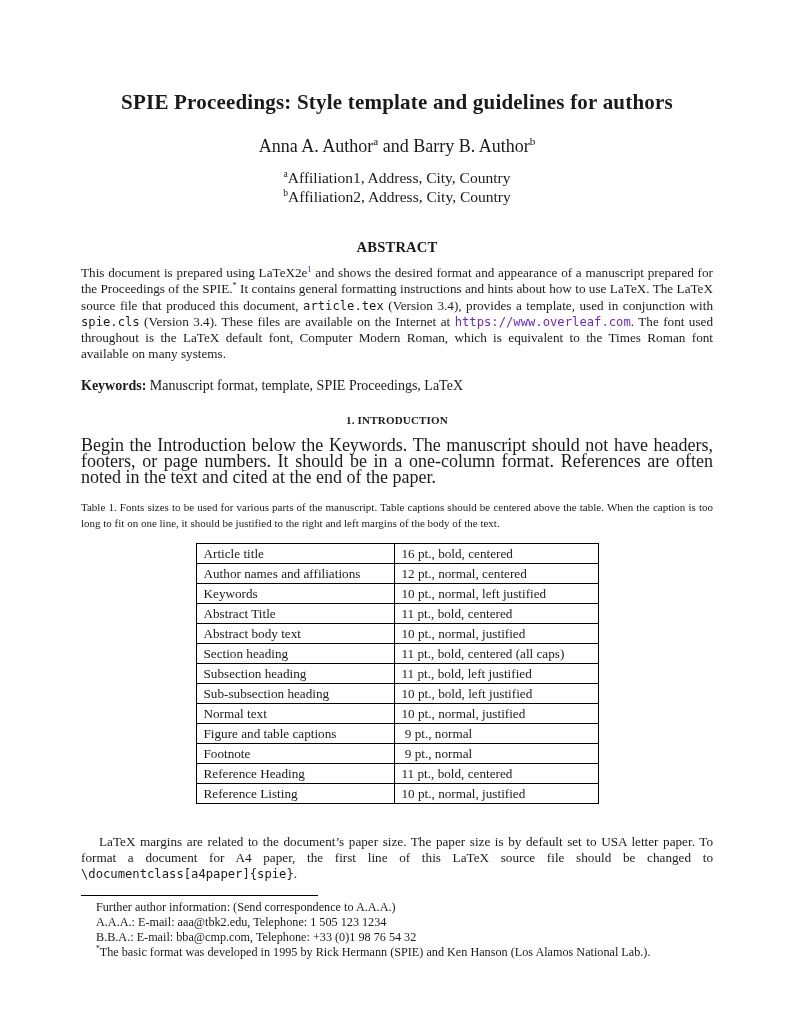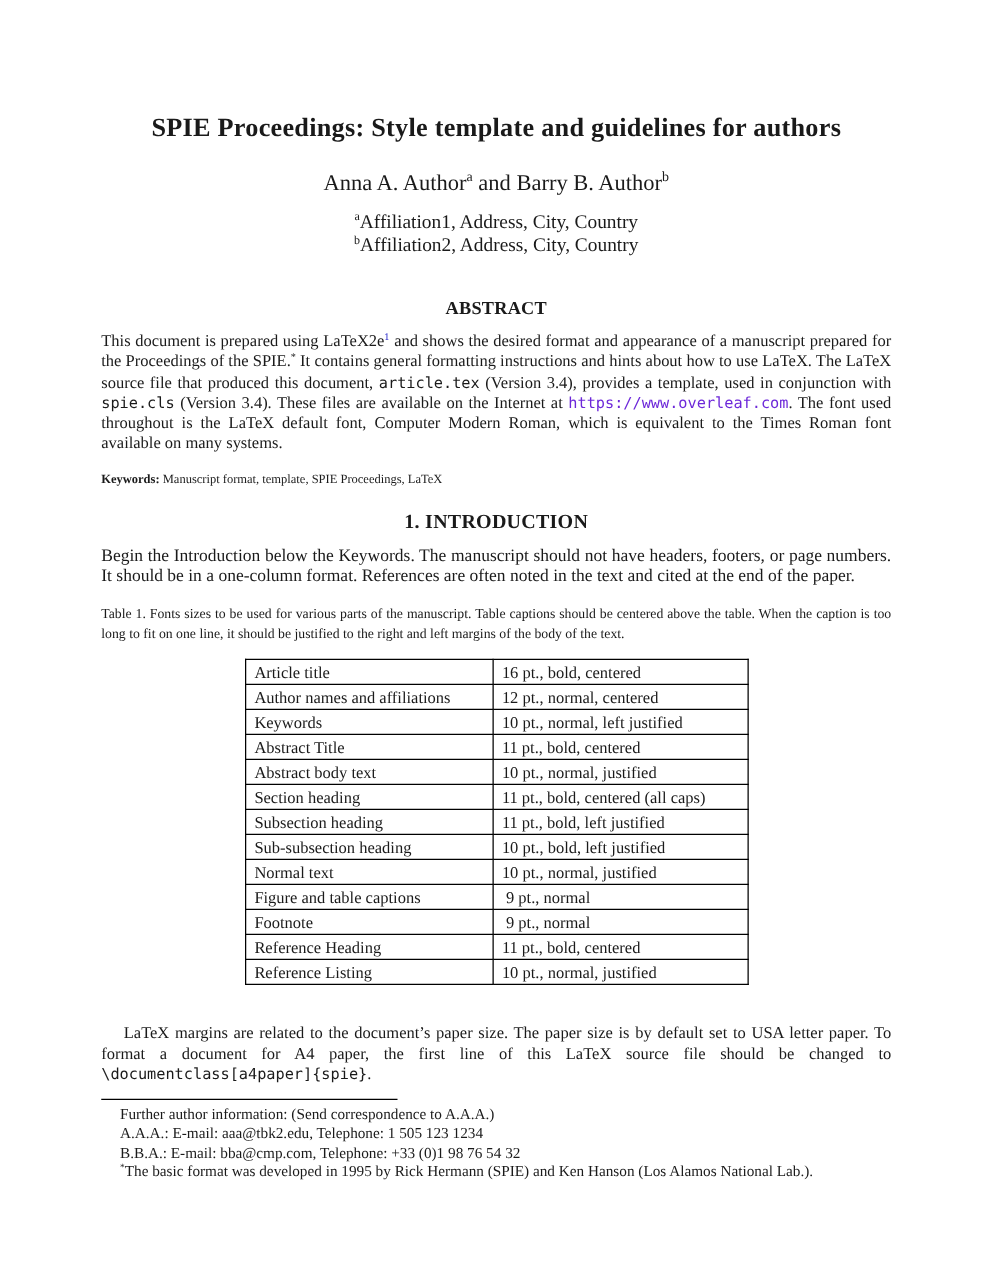--- a/index.html
+++ b/index.html
@@ -10,25 +10,25 @@
   }
   .content { position:absolute; left:81px; top:0; width:632px; }
 
   .title { margin-top:90px; font-size:21px; font-weight:bold; text-align:center; letter-spacing:0.2px; }
   .authors { margin-top:21px; font-size:18px; text-align:center; }
   .affiliations { margin-top:11px; font-size:15.5px; text-align:center; line-height:19px; }
   sup { font-size:0.62em; line-height:0; }
 
   .abstract-heading { margin-top:33px; font-size:14.6px; font-weight:bold; text-align:center; letter-spacing:0.2px; }
   .abstract-body { margin-top:9px; font-size:13.2px; line-height:16.3px; text-align:justify; }
-  .keywords { margin-top:15px; font-size:10px; }
+  .keywords { margin-top:15px; font-size:14px; }
   .keywords .label { font-weight:bold; }
 
-  .section-heading { margin-top:20px; font-size:16px; font-weight:bold; text-align:center; letter-spacing:0.2px; }
-  .intro { margin-top:11px; font-size:14px; line-height:16.3px; text-align:justify; }
+  .section-heading { margin-top:20px; font-size:11px; font-weight:bold; text-align:center; letter-spacing:0.2px; }
+  .intro { margin-top:11px; font-size:18px; line-height:16.3px; text-align:justify; }
 
   .table-caption { margin-top:13px; font-size:11px; line-height:16px; text-align:justify; }
   table.font-table { margin:12px auto 0 auto; border-collapse:collapse; }
   table.font-table td {
     border:1px solid #000; font-size:13.2px; line-height:15px;
     padding:2px 8px 2px 7px; white-space:pre; vertical-align:middle;
   }
   td.cell-item { width:182px; }
   td.cell-spec { width:188px; }
 

